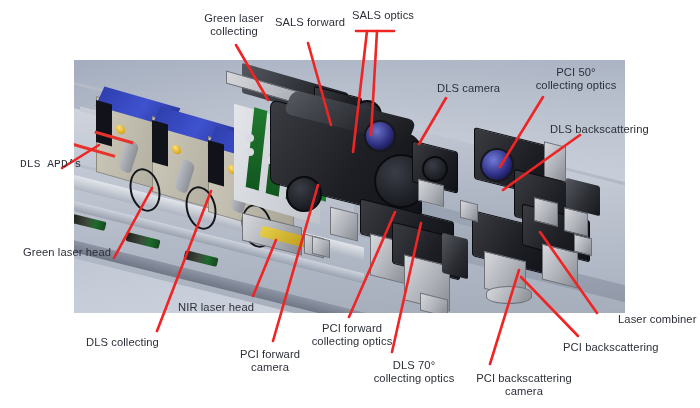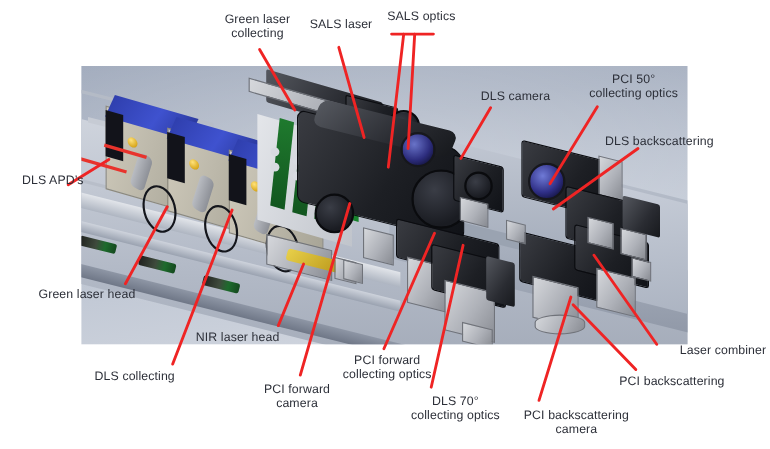--- a/index.html
+++ b/index.html
@@ -215,28 +215,28 @@
       <polyline points="349,317 395,212" fill="none" stroke="#ef2424" stroke-width="2.6" stroke-linecap="round"></polyline>
       <polyline points="392,352 421,223" fill="none" stroke="#ef2424" stroke-width="2.6" stroke-linecap="round"></polyline>
       <polyline points="490,364 519,270" fill="none" stroke="#ef2424" stroke-width="2.6" stroke-linecap="round"></polyline>
       <polyline points="578,336 521,277" fill="none" stroke="#ef2424" stroke-width="2.6" stroke-linecap="round"></polyline>
       <polyline points="597,313 540,232" fill="none" stroke="#ef2424" stroke-width="2.6" stroke-linecap="round"></polyline>
     </svg>
 
   <div id="label-layer">
       <div class="lbl c" style="left: 178px; top: 12px; width: 112px;">Green laser
 collecting</div>
-      <div class="lbl c" style="left: 264px; top: 16px; width: 92px;">SALS laser</div>
+      <div class="lbl c" style="left: 264px; top: 16px; width: 92px;">SALS forward</div>
       <div class="lbl" style="left: 352px; top: 9px; width: 80px;">SALS optics</div>
       <div class="lbl" style="left: 437px; top: 82px; width: 82px;">DLS camera</div>
       <div class="lbl c" style="left: 524px; top: 66px; width: 104px;">PCI 50°
 collecting optics</div>
       <div class="lbl" style="left: 550px; top: 123px; width: 116px;">DLS backscattering</div>
-      <div class="lbl" style="left: 20px; top: 158px; width: 62px;">DLS APD’s</div>
-      <div class="lbl" style="left: 23px; top: 262px; width: 108px; margin-left: 12px;">Green laser head</div>
+      <div class="lbl" style="left: 20px; top: 158px; width: 62px; font-family: Liberation Mono, monospace;">DLS APD’s</div>
+      <div class="lbl" style="left: 23px; top: 246px; width: 108px;">Green laser head</div>
       <div class="lbl" style="left: 86px; top: 336px; width: 100px;">DLS collecting</div>
       <div class="lbl" style="left: 178px; top: 301px; width: 100px;">NIR laser head</div>
       <div class="lbl c" style="left: 222px; top: 348px; width: 96px;">PCI forward
 camera</div>
       <div class="lbl c" style="left: 300px; top: 322px; width: 104px;">PCI forward
 collecting optics</div>
       <div class="lbl c" style="left: 362px; top: 359px; width: 104px;">DLS 70°
 collecting optics</div>
       <div class="lbl c" style="left: 466px; top: 372px; width: 116px;">PCI backscattering
 camera</div>

